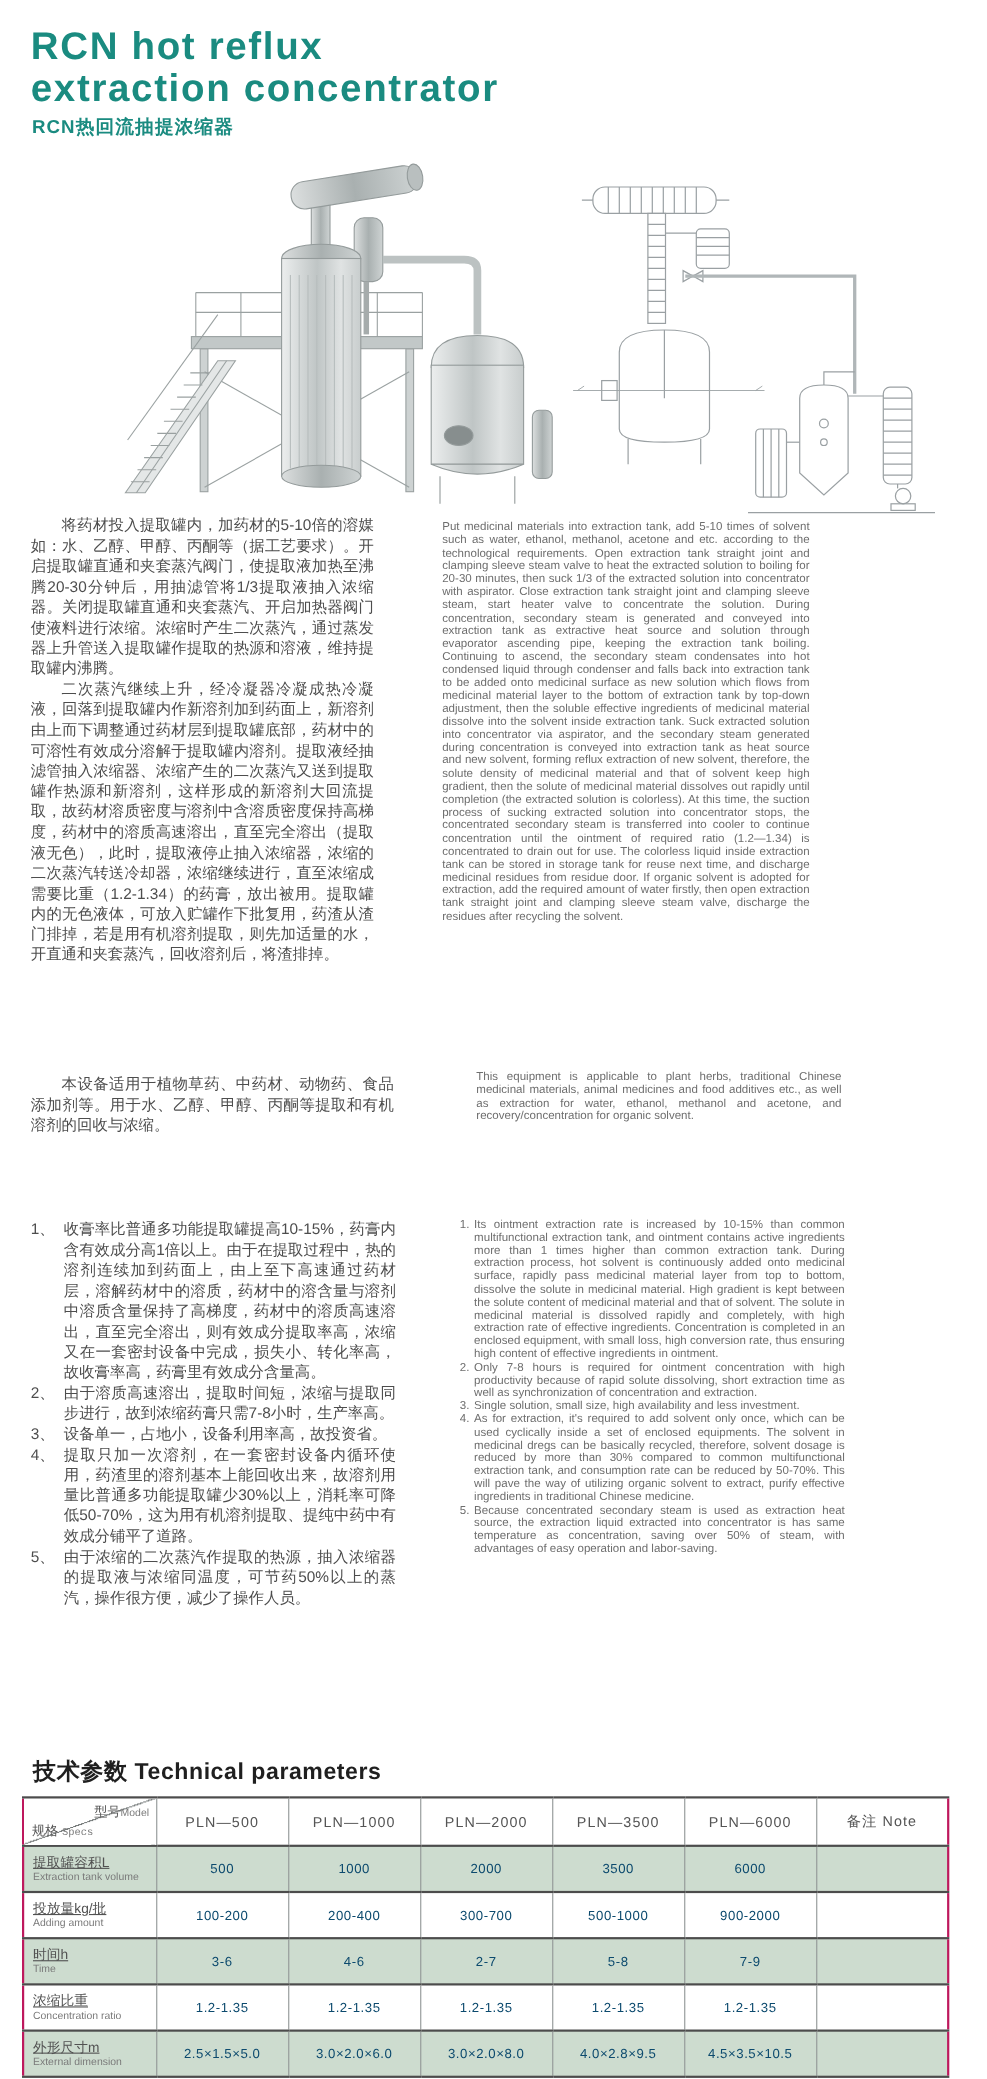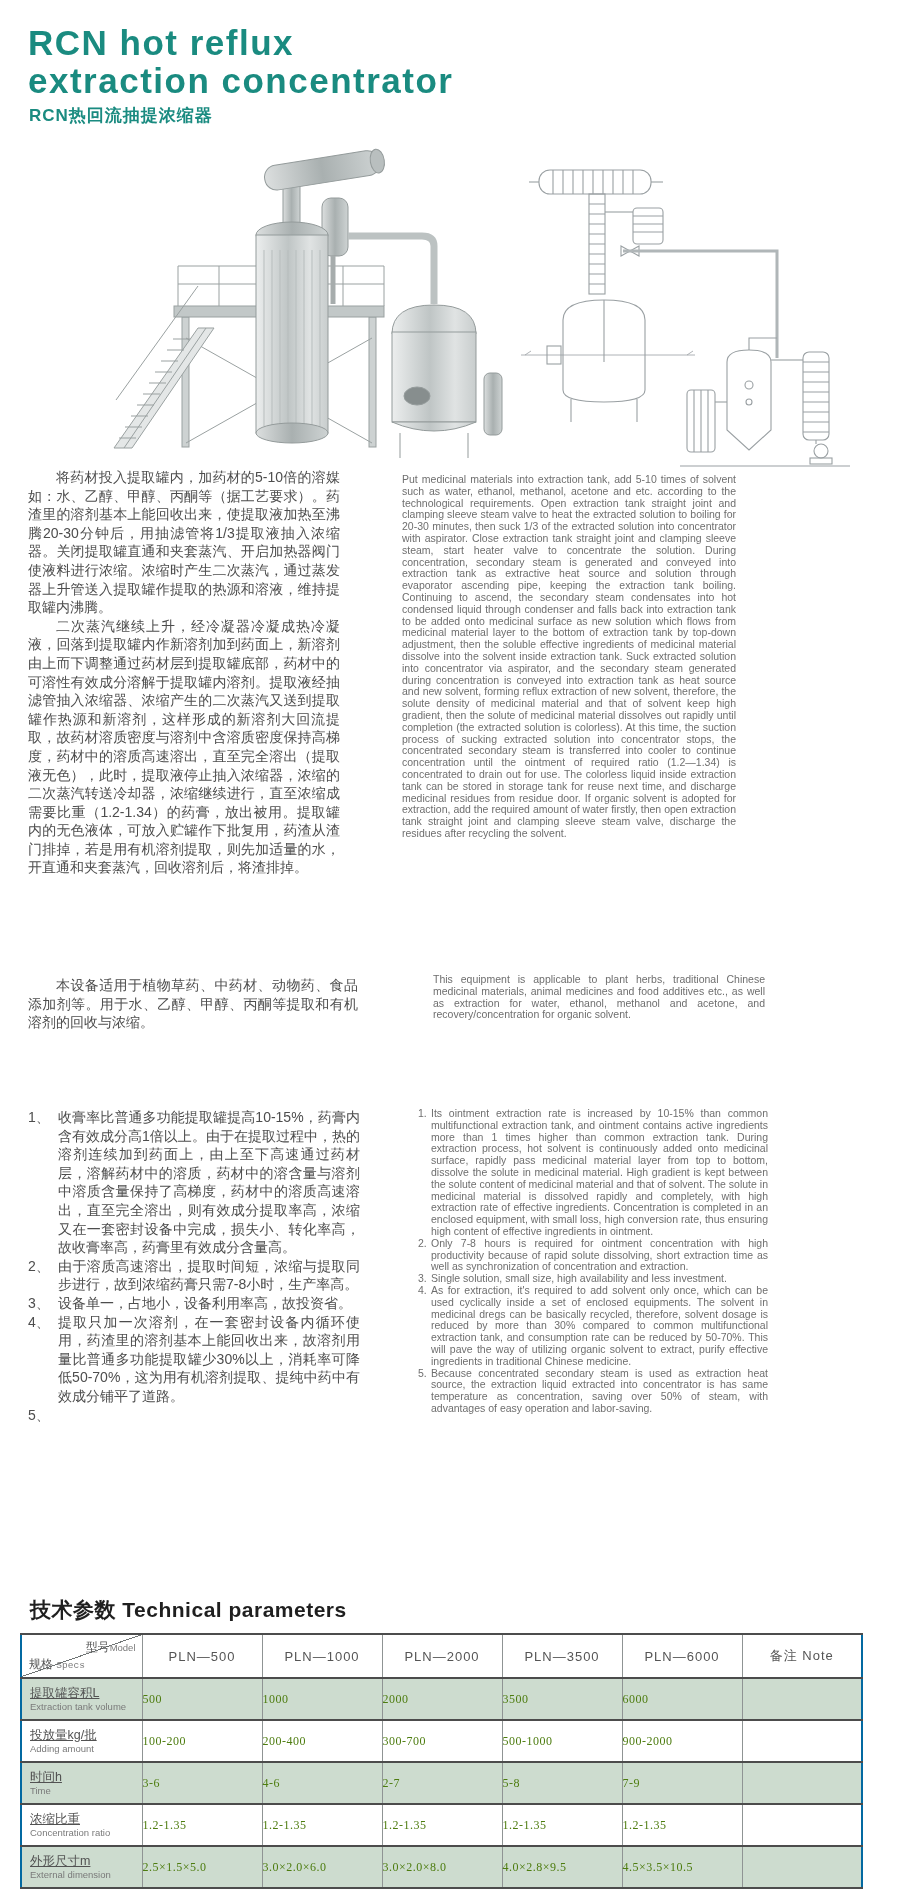--- a/index.html
+++ b/index.html
@@ -32,32 +32,32 @@
   .features-en{left:418px;top:1108px;width:350px;}
   .li{position:relative;margin:0;}
   .features-zh .li{padding-left:30px;}
   .features-zh .num{position:absolute;left:0;top:0;}
   .features-en .li{padding-left:13px;}
   .features-en .num{position:absolute;left:0;top:0;}
   
   .tech-heading{left:30px;top:1596px;color:#1f1f1f;font-weight:bold;font-size:21px;letter-spacing:0.5px;}
   .tbl{
     left:20px;top:1633px;width:841px;border-collapse:collapse;table-layout:fixed;
-    border:2px solid #0369a1;
+    border:2px solid #be185d;
   }
   .tbl td{
     border-left:1px solid #8f9494;border-right:1px solid #8f9494;
     border-top:2px solid #4c4c4c;border-bottom:2px solid #4c4c4c;
     padding:0;vertical-align:middle;
   }
   .tbl tr.hdr td{height:42px;}
   .tbl tr.row td{height:40px;}
   .g{background:#cddccf;}
   .model{font-size:13px;color:#555;text-align:center;letter-spacing:1px;}
-  .val{font-size:12px;color:#4d7c0f;text-align:left;letter-spacing:0.5px;font-family:Liberation Serif, serif;}
+  .val{font-size:12px;color:#0c4a6e;text-align:center;letter-spacing:0.5px;}
   .label{padding-left:8px !important;}
   .lzh{display:block;font-size:12.5px;color:#525252;line-height:15px;text-decoration:underline;}
   .len{display:block;font-size:9.5px;color:#7a7a7a;line-height:12px;}
   .corner{position:relative;background:#fff;
     background-image:linear-gradient(to bottom right,transparent calc(50% - 1px),#6f7474 calc(50% - 1px),#6f7474 50%,transparent 50%);
   }
   .corner .tr{position:absolute;top:4px;right:6px;font-size:12px;color:#555;}
   .corner .tr .sub{font-size:9.5px;color:#7a7a7a;}
   .corner .bl{position:absolute;bottom:4px;left:7px;font-size:12px;color:#555;}
   .corner .bl .sub{font-size:9.5px;color:#7a7a7a;font-family:Liberation Mono, monospace;}
@@ -175,21 +175,21 @@
     <line x1="266" y1="210" x2="298" y2="210"></line>
 
     <circle cx="316" cy="301" r="7"></circle>
     <rect x="305" y="308" width="22" height="6"></rect>
     <line x1="311" y1="290" x2="311" y2="294"></line>
     <line x1="175" y1="316" x2="345" y2="316"></line>
   </svg>
 </div>
 
 <div class="abs zh intro-zh">
-  <p>将药材投入提取罐内，加药材的5-10倍的溶媒如：水、乙醇、甲醇、丙酮等（据工艺要求）。药渣里的溶剂基本上能回收出来，使提取液加热至沸腾20-30分钟后，用抽滤管将1/3提取液抽入浓缩器。关闭提取罐直通和夹套蒸汽、开启加热器阀门使液料进行浓缩。浓缩时产生二次蒸汽，通过蒸发器上升管送入提取罐作提取的热源和溶液，维持提取罐内沸腾。</p>
+  <p>将药材投入提取罐内，加药材的5-10倍的溶媒如：水、乙醇、甲醇、丙酮等（据工艺要求）。开启提取罐直通和夹套蒸汽阀门，使提取液加热至沸腾20-30分钟后，用抽滤管将1/3提取液抽入浓缩器。关闭提取罐直通和夹套蒸汽、开启加热器阀门使液料进行浓缩。浓缩时产生二次蒸汽，通过蒸发器上升管送入提取罐作提取的热源和溶液，维持提取罐内沸腾。</p>
   <p>二次蒸汽继续上升，经冷凝器冷凝成热冷凝液，回落到提取罐内作新溶剂加到药面上，新溶剂由上而下调整通过药材层到提取罐底部，药材中的可溶性有效成分溶解于提取罐内溶剂。提取液经抽滤管抽入浓缩器、浓缩产生的二次蒸汽又送到提取罐作热源和新溶剂，这样形成的新溶剂大回流提取，故药材溶质密度与溶剂中含溶质密度保持高梯度，药材中的溶质高速溶出，直至完全溶出（提取液无色），此时，提取液停止抽入浓缩器，浓缩的二次蒸汽转送冷却器，浓缩继续进行，直至浓缩成需要比重（1.2-1.34）的药膏，放出被用。提取罐内的无色液体，可放入贮罐作下批复用，药渣从渣门排掉，若是用有机溶剂提取，则先加适量的水，开直通和夹套蒸汽，回收溶剂后，将渣排掉。</p>
 </div>
 <div class="abs en intro-en">Put medicinal materials into extraction tank, add 5-10 times of solvent such as water, ethanol, methanol, acetone and etc. according to the technological requirements. Open extraction tank straight joint and clamping sleeve steam valve to heat the extracted solution to boiling for 20-30 minutes, then suck 1/3 of the extracted solution into concentrator with aspirator. Close extraction tank straight joint and clamping sleeve steam, start heater valve to concentrate the solution. During concentration, secondary steam is generated and conveyed into extraction tank as extractive heat source and solution through evaporator ascending pipe, keeping the extraction tank boiling. Continuing to ascend, the secondary steam condensates into hot condensed liquid through condenser and falls back into extraction tank to be added onto medicinal surface as new solution which flows from medicinal material layer to the bottom of extraction tank by top-down adjustment, then the soluble effective ingredients of medicinal material dissolve into the solvent inside extraction tank. Suck extracted solution into concentrator via aspirator, and the secondary steam generated during concentration is conveyed into extraction tank as heat source and new solvent, forming reflux extraction of new solvent, therefore, the solute density of medicinal material and that of solvent keep high gradient, then the solute of medicinal material dissolves out rapidly until completion (the extracted solution is colorless). At this time, the suction process of sucking extracted solution into concentrator stops, the concentrated secondary steam is transferred into cooler to continue concentration until the ointment of required ratio (1.2—1.34) is concentrated to drain out for use. The colorless liquid inside extraction tank can be stored in storage tank for reuse next time, and discharge medicinal residues from residue door. If organic solvent is adopted for extraction, add the required amount of water firstly, then open extraction tank straight joint and clamping sleeve steam valve, discharge the residues after recycling the solvent.</div>
 
 <div class="abs zh scope-zh">
   <p>本设备适用于植物草药、中药材、动物药、食品添加剂等。用于水、乙醇、甲醇、丙酮等提取和有机溶剂的回收与浓缩。</p>
 </div>
 <div class="abs en scope-en">This equipment is applicable to plant herbs, traditional Chinese medicinal materials, animal medicines and food additives etc., as well as extraction for water, ethanol, methanol and acetone, and recovery/concentration for organic solvent.</div>
 
 <div class="abs zh features-zh">
@@ -204,20 +204,21 @@
   <div class="li">
     <span class="num">3、</span>
     <span class="txt">设备单一，占地小，设备利用率高，故投资省。</span>
   </div>
   <div class="li">
     <span class="num">4、</span>
     <span class="txt">提取只加一次溶剂，在一套密封设备内循环使用，药渣里的溶剂基本上能回收出来，故溶剂用量比普通多功能提取罐少30%以上，消耗率可降低50-70%，这为用有机溶剂提取、提纯中药中有效成分铺平了道路。</span>
   </div>
   <div class="li">
     <span class="num">5、</span>
+    <span class="txt">由于浓缩的二次蒸汽作提取的热源，抽入浓缩器的提取液与浓缩同温度，可节药50%以上的蒸汽，操作很方便，减少了操作人员。</span>
   </div>
 </div>
 
 <div class="abs en features-en">
   <div class="li">
     <span class="num">1.</span>
     <span class="txt">Its ointment extraction rate is increased by 10-15% than common multifunctional extraction tank, and ointment contains active ingredients more than 1 times higher than common extraction tank. During extraction process, hot solvent is continuously added onto medicinal surface, rapidly pass medicinal material layer from top to bottom, dissolve the solute in medicinal material. High gradient is kept between the solute content of medicinal material and that of solvent. The solute in medicinal material is dissolved rapidly and completely, with high extraction rate of effective ingredients. Concentration is completed in an enclosed equipment, with small loss, high conversion rate, thus ensuring high content of effective ingredients in ointment.</span>
   </div>
   <div class="li">
     <span class="num">2.</span>

